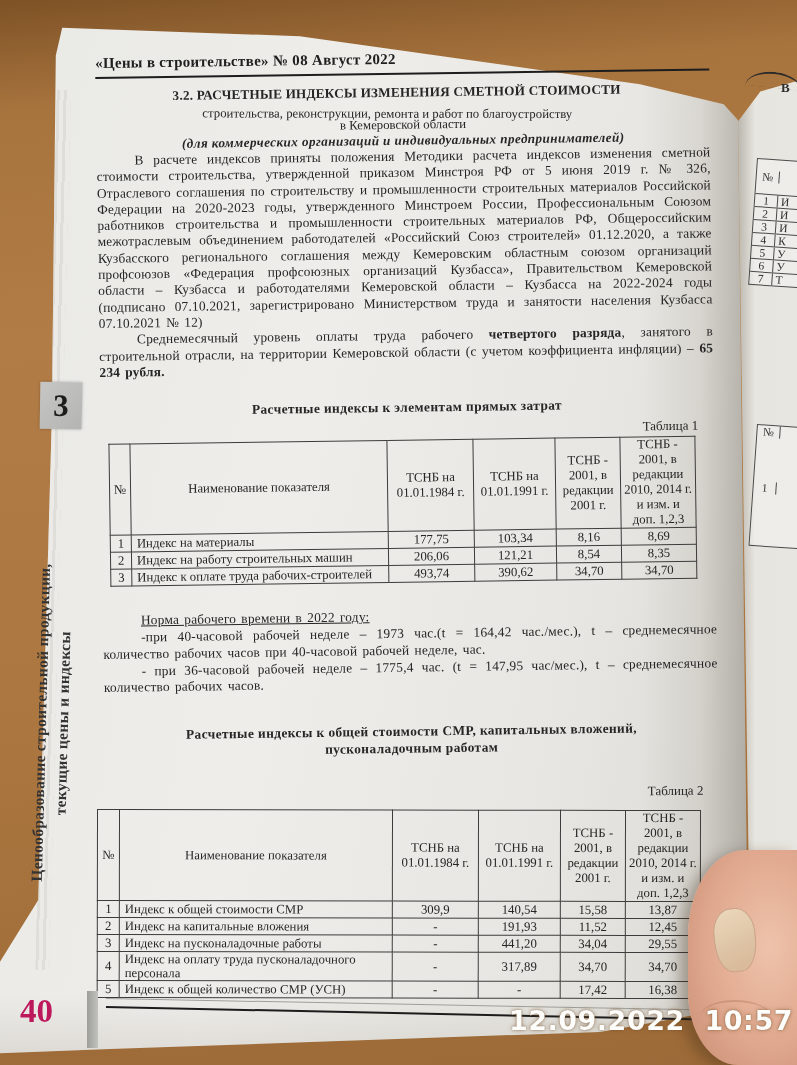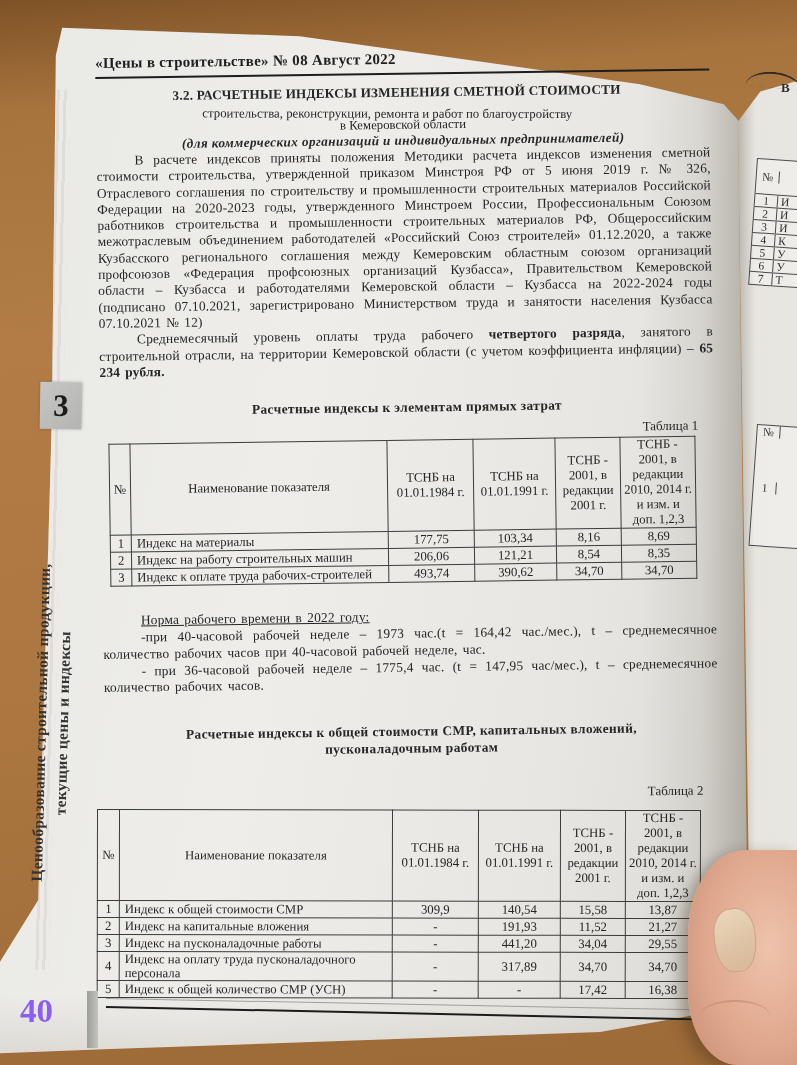--- a/index.html
+++ b/index.html
@@ -118,21 +118,21 @@
     position:absolute;left:30px;top:432px;width:50px;height:582px;
     writing-mode:vertical-rl;transform:rotate(181.5deg);
     font-weight:bold;font-size:15.5px;color:#333;
     text-align:center;line-height:22px;letter-spacing:.3px;
   }
   .side-vertical span{display:block;}
 
   
   .page-num{
     position:absolute;left:20px;top:993px;
-    font-size:33px;font-weight:bold;color:#8b5cf6;
+    font-size:33px;font-weight:bold;color:#be185d;
   }
   .footer-bar{
     position:absolute;left:87px;top:991px;width:11px;height:57px;
     background:linear-gradient(to right,#9d9d9a,#c2c2bf);
   }
   .footer-rule{
     position:absolute;left:106px;top:1006px;width:636px;height:2px;
     background:#1c1c1c;transform:rotate(1.2deg);transform-origin:0 0;
   }
   .footer-rule-light{
@@ -332,21 +332,21 @@
         <td class="val">140,54</td>
         <td class="val">15,58</td>
         <td class="val">13,87</td>
       </tr>
       <tr>
         <td class="num">2</td>
         <td class="name">Индекс на капитальные вложения</td>
         <td class="val">-</td>
         <td class="val">191,93</td>
         <td class="val">11,52</td>
-        <td class="val">21,27</td>
+        <td class="val">12,45</td>
       </tr>
       <tr>
         <td class="num">3</td>
         <td class="name">Индекс на пусконаладочные работы</td>
         <td class="val">-</td>
         <td class="val">441,20</td>
         <td class="val">34,04</td>
         <td class="val">29,55</td>
       </tr>
       <tr>
@@ -372,14 +372,15 @@
   <div class="footer-rule-light"></div>
   <div class="footer-rule"></div>
   <div class="footer-bar"></div>
   <div class="page-num">40</div>
 
   <div class="thumb">
     <div class="nail"></div>
     <div class="crease"></div>
   </div>
 
+  <div class="timestamp">12.09.2022  10:57</div>
 
 </div>
 
 </body></html>

